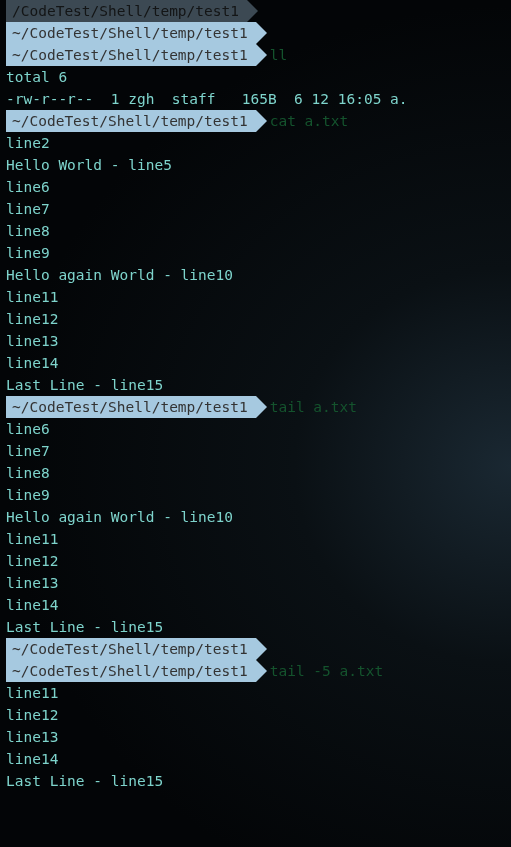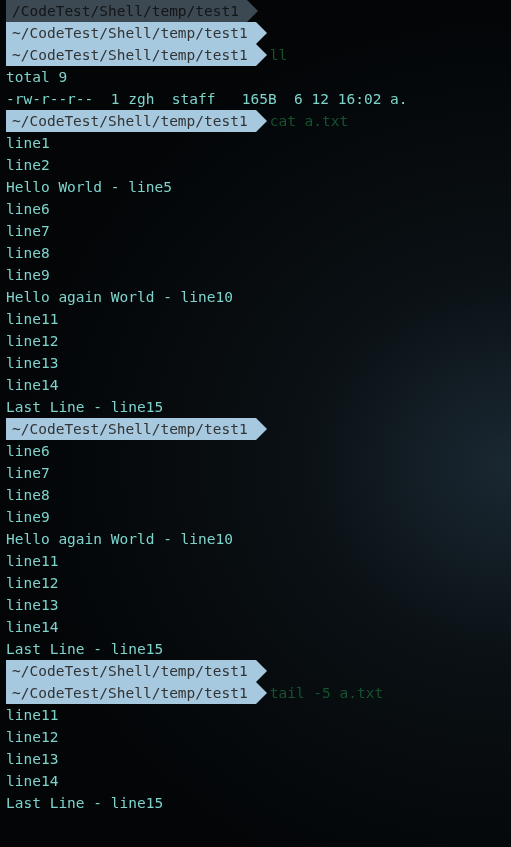--- a/index.html
+++ b/index.html
@@ -62,41 +62,41 @@
     <div class="prompt-row dim-row">
       <span class="prompt-segment">  /CodeTest/Shell/temp/test1 </span>
     </div>
     <div class="prompt-row">
       <span class="prompt-segment"> ~/CodeTest/Shell/temp/test1 </span>
     </div>
     <div class="prompt-row">
       <span class="prompt-segment"> ~/CodeTest/Shell/temp/test1 </span>
       <span class="cmd"> ll</span>
     </div>
-    <div class="line">total 9</div>
-    <div class="line">-rw-r--r--  1 zgh  staff   165B  6 12 16:02 a.</div>
+    <div class="line">total 6</div>
+    <div class="line">-rw-r--r--  1 zgh  staff   165B  6 12 16:05 a.</div>
     <div class="prompt-row">
       <span class="prompt-segment"> ~/CodeTest/Shell/temp/test1 </span>
       <span class="cmd"> cat a.txt</span>
     </div>
-    <div class="line">line1</div>
     <div class="line">line2</div>
     <div class="line">Hello World - line5</div>
     <div class="line">line6</div>
     <div class="line">line7</div>
     <div class="line">line8</div>
     <div class="line">line9</div>
     <div class="line">Hello again World - line10</div>
     <div class="line">line11</div>
     <div class="line">line12</div>
     <div class="line">line13</div>
     <div class="line">line14</div>
     <div class="line">Last Line - line15</div>
     <div class="prompt-row">
       <span class="prompt-segment"> ~/CodeTest/Shell/temp/test1 </span>
+      <span class="cmd"> tail a.txt</span>
     </div>
     <div class="line">line6</div>
     <div class="line">line7</div>
     <div class="line">line8</div>
     <div class="line">line9</div>
     <div class="line">Hello again World - line10</div>
     <div class="line">line11</div>
     <div class="line">line12</div>
     <div class="line">line13</div>
     <div class="line">line14</div>

